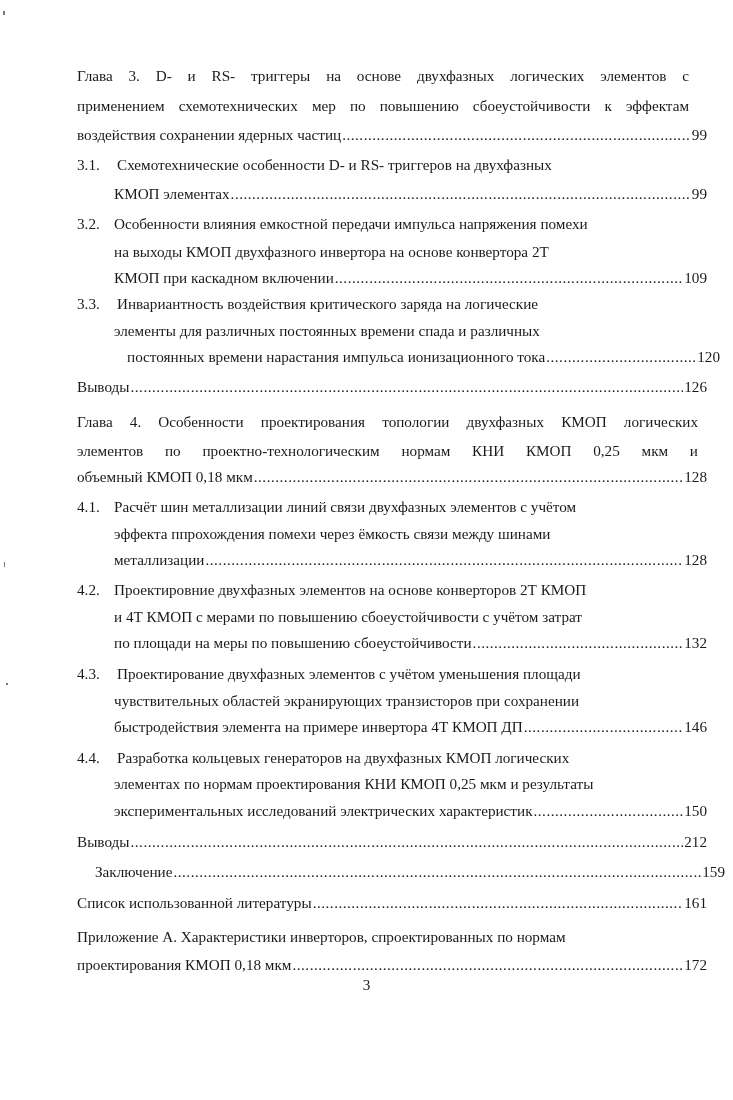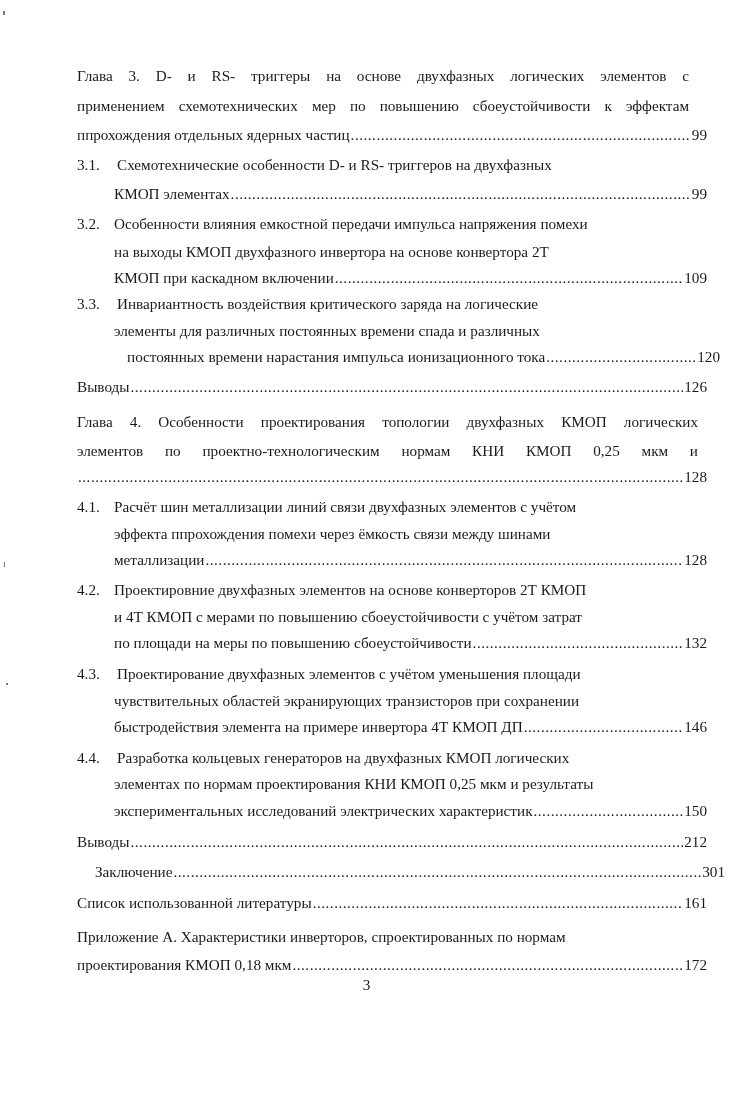--- a/index.html
+++ b/index.html
@@ -68,21 +68,21 @@
 <div class="page">
 
   <div class="speck" style="left:3px;top:11px;width:2px;height:4px;"></div>
   <div class="speck" style="left:4px;top:562px;width:1px;height:5px;"></div>
   <div class="speck" style="left:6px;top:683px;width:2px;height:2px;"></div>
 
   <div>
     <div class="line justify" style="left:77px;top:66px;width:612px;">Глава 3. D-  и  RS-  триггеры  на  основе  двухфазных  логических  элементов  с</div>
     <div class="line justify" style="left:77px;top:96px;width:612px;">применением схемотехнических мер по повышению сбоеустойчивости к эффектам</div>
     <div class="line leader" style="left:77px;top:125px;width:630px;">
-      <span class="txt">ппрохождения отдельных ядерных частиц</span>
+      <span class="txt">воздействия сохранении ядерных частиц</span>
       <span class="dots"></span>
       <span class="pg">99</span>
     </div>
   </div>
 
   <div>
     <span class="num" style="left:77px;top:155px;">3.1.</span>
     <div class="line" style="left:117px;top:155px;">Схемотехнические особенности D- и RS- триггеров на двухфазных</div>
     <div class="line leader" style="left:114px;top:184px;width:593px;">
       <span class="txt">КМОП элементах</span>
@@ -118,20 +118,21 @@
       <span class="txt">Выводы</span>
       <span class="dots"></span>
       <span class="pg">126</span>
     </div>
   </div>
 
   <div>
     <div class="line justify" style="left:77px;top:412px;width:621px;">Глава 4. Особенности проектирования топологии двухфазных КМОП логических</div>
     <div class="line justify" style="left:77px;top:441px;width:621px;">элементов  по  проектно-технологическим  нормам  КНИ  КМОП  0,25  мкм  и</div>
     <div class="line leader" style="left:77px;top:467px;width:630px;">
+      <span class="txt">объемный КМОП 0,18 мкм</span>
       <span class="dots"></span>
       <span class="pg">128</span>
     </div>
   </div>
 
   <div>
     <span class="num" style="left:77px;top:497px;">4.1.</span>
     <div class="line" style="left:114px;top:497px;">Расчёт шин металлизации линий связи двухфазных элементов с учётом</div>
     <div class="line" style="left:114px;top:524px;">эффекта ппрохождения помехи через ёмкость связи между шинами</div>
     <div class="line leader" style="left:114px;top:550px;width:593px;align-items:center;">
@@ -179,21 +180,21 @@
       <span class="txt">Выводы</span>
       <span class="dots"></span>
       <span class="pg">212</span>
     </div>
   </div>
 
   <div>
     <div class="line leader" style="left:77px;top:862px;width:630px;margin-left:18px;">
       <span class="txt">Заключение</span>
       <span class="dots"></span>
-      <span class="pg">301</span>
+      <span class="pg">159</span>
     </div>
   </div>
 
   <div>
     <div class="line leader" style="left:77px;top:893px;width:630px;">
       <span class="txt">Список использованной литературы</span>
       <span class="dots"></span>
       <span class="pg">161</span>
     </div>
   </div>

